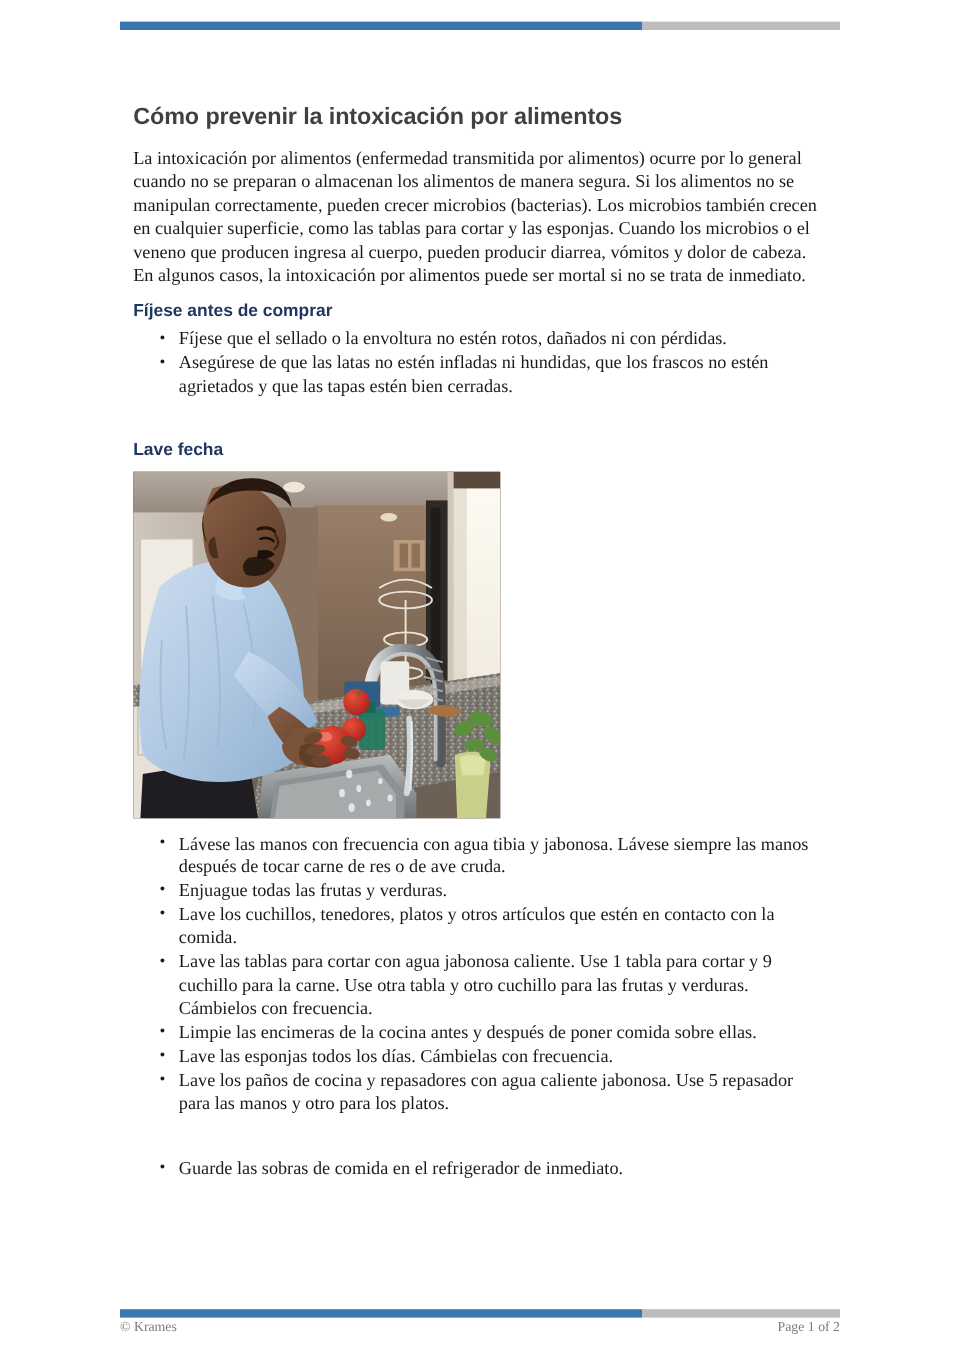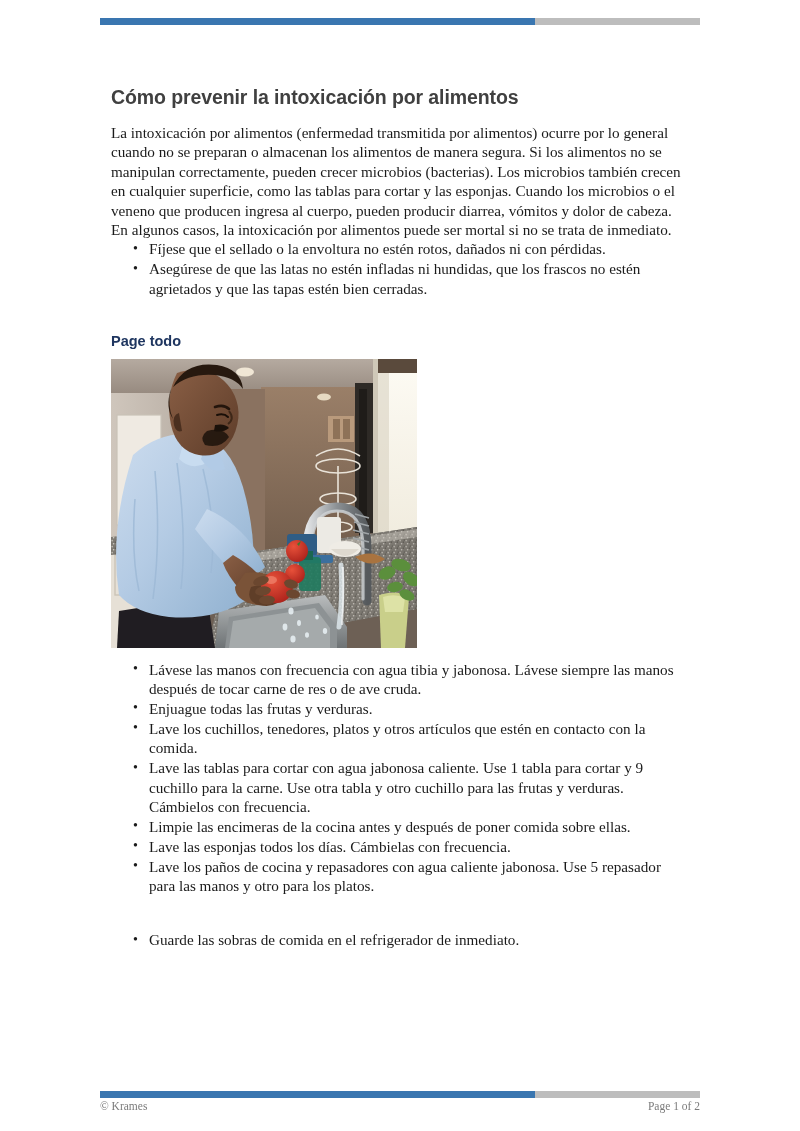--- a/index.html
+++ b/index.html
@@ -57,21 +57,21 @@
     font-family: "Liberation Sans", "DejaVu Sans", sans-serif;
     font-size: 14.5px;
     font-weight: bold;
     color: #1f3660;
     margin: 0 0 6px 0;
   }
 
   p.body-text {
     font-size: 15.2px;
     line-height: 19.4px;
-    margin: 0 0 0 0;
+    margin: 0 0 12px 0;
     text-align: left;
   }
 
   ul.bullets {
     margin: 0;
     padding: 0 0 0 38px;
     list-style: none;
   }
   ul.bullets li {
     font-size: 15.2px;
@@ -128,28 +128,29 @@
   <div class="seg-blue" style="width:72.5%"></div>
   <div class="seg-gray"></div>
 </div>
 
 <div class="content">
 
   <h1 class="doc-title">Cómo prevenir la intoxicación por alimentos</h1>
 
   <p class="body-text">La intoxicación por alimentos (enfermedad transmitida por alimentos) ocurre por lo general cuando no se preparan o almacenan los alimentos de manera segura. Si los alimentos no se manipulan correctamente, pueden crecer microbios (bacterias). Los microbios también crecen en cualquier superficie, como las tablas para cortar y las esponjas. Cuando los microbios o el veneno que producen ingresa al cuerpo, pueden producir diarrea, vómitos y dolor de cabeza. En algunos casos, la intoxicación por alimentos puede ser mortal si no se trata de inmediato.</p>
 
+  <h2 class="section-heading">Fíjese antes de comprar</h2>
   <ul class="bullets">
     <li>Fíjese que el sellado o la envoltura no estén rotos, dañados ni con pérdidas.</li>
     <li>Asegúrese de que las latas no estén infladas ni hundidas, que los frascos no estén agrietados y que las tapas estén bien cerradas.</li>
   </ul>
 
   <div class="spacer-lg"></div>
 
-  <h2 class="section-heading">Page todo</h2>
+  <h2 class="section-heading">Lave fecha</h2>
 
   <div class="photo-wrap">
     <div class="photo">
       <svg width="306" height="289" viewBox="0 0 306 289" xmlns="http://www.w3.org/2000/svg" role="img">
         <defs>
           <linearGradient id="ceil" x1="0" y1="0" x2="0" y2="1">
             <stop offset="0" stop-color="#b5aaa0"></stop>
               <stop offset="1" stop-color="#8d8075"></stop>
           </linearGradient>
           <linearGradient id="wallBack" x1="0" y1="0" x2="0" y2="1">

